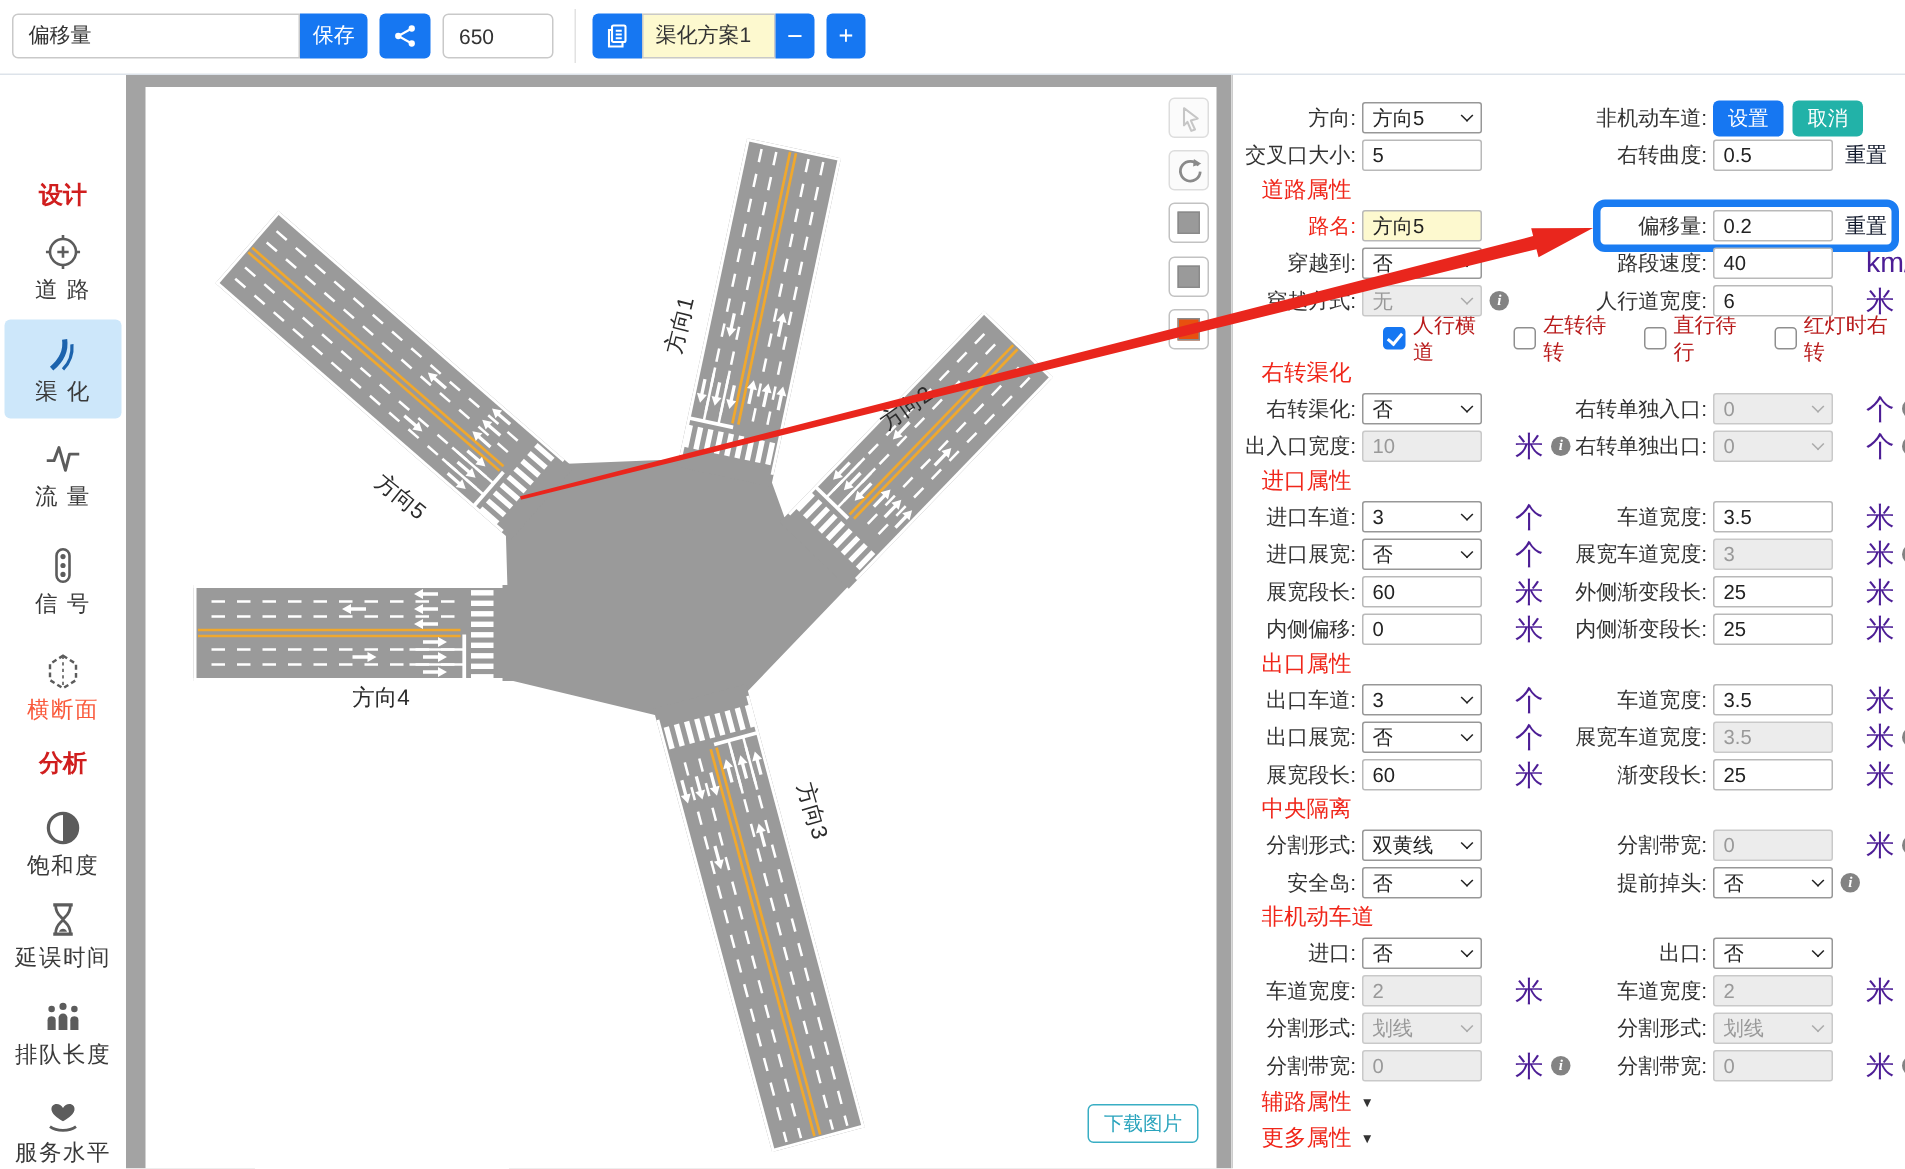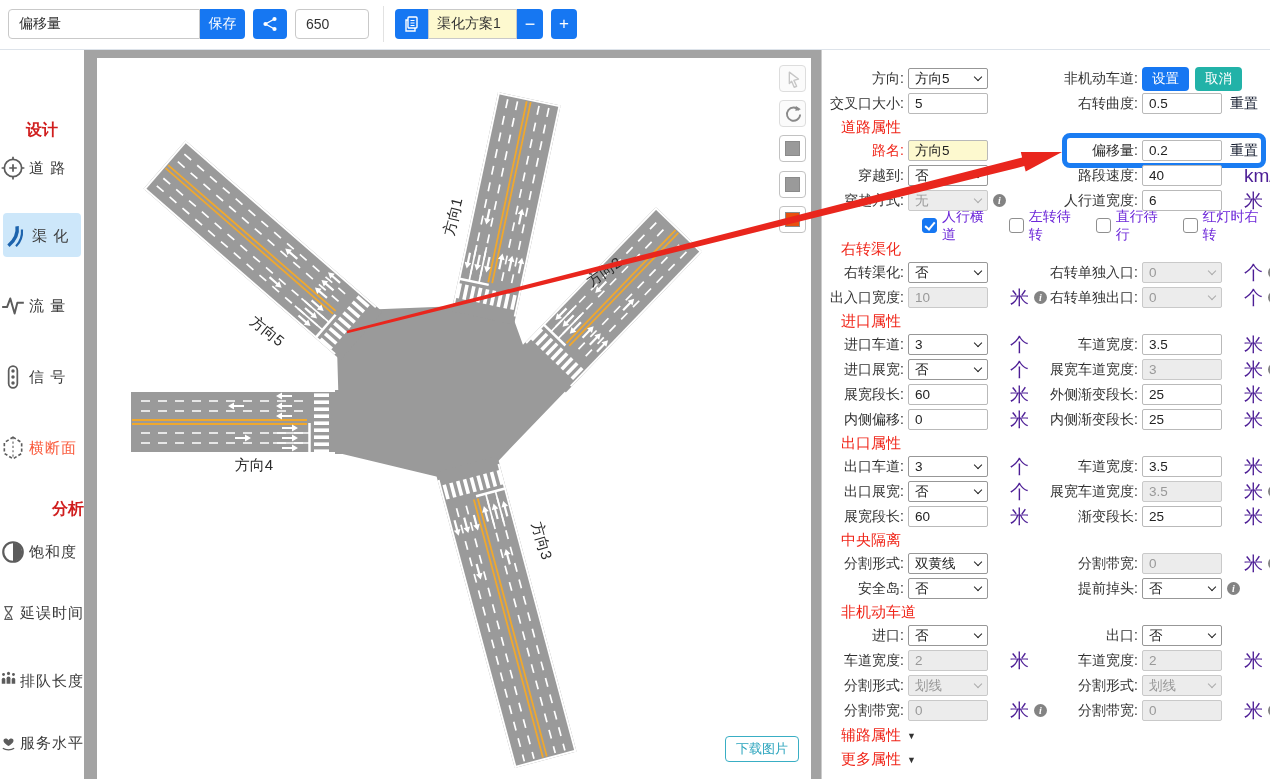--- a/index.html
+++ b/index.html
@@ -17,21 +17,21 @@
     font-size:14px;cursor:pointer;font-family:Liberation Sans, sans-serif;display:flex;align-items:center;justify-content:center}
   .tb-btn.save{left:200px;width:45px;border-radius:0 4px 4px 0}
   .tb-btn.share{left:253px;width:34px;border-radius:4px}
   .tb-btn.doc{left:395px;width:33px;border-radius:4px 0 0 4px}
   .tb-btn.minus{left:517px;width:26px;border-radius:0 4px 4px 0;font-size:18px}
   .tb-btn.plus{left:551px;width:26px;border-radius:4px;font-size:17px}
   .tb-divider{position:absolute;left:383px;top:6px;width:1px;height:36px;background:#e2e2e2}
   
   .sidebar{position:absolute;left:0;top:50px;width:84px;height:729px;background:#fff;z-index:5}
   .sb-h{position:absolute;width:100%;text-align:center;font-weight:bold;font-size:16px;color:#d01e1e}
-  .sb-it{position:absolute;left:0;width:84px;display:flex;flex-direction:row;align-items:center;
+  .sb-it{position:absolute;left:0;width:84px;display:flex;flex-direction:column;align-items:center;
     gap:3px;cursor:pointer;padding:4px 0}
   .sb-it.active{left:3px;width:78px;background:#cde7fa;border-radius:4px;padding:10px 0 8px}
   .sb-it .lb{font-size:15px;color:#3a3a3a;letter-spacing:1px;white-space:nowrap}
   .sb-it .lb.orange{color:#fa5a3c}
   
   .workspace{position:absolute;left:84px;top:50px;width:737px;height:729px;background:#a3a3a3}
   .canvas{position:absolute;left:13px;top:8px;width:714px;height:721px;background:#fff}
   .tools{position:absolute;left:682px;top:0;width:28px}
   .toolbtn{position:absolute;left:0;width:27px;height:27px;border:1px solid #ddd;border-radius:4px;
     background:#fbfbfb;display:flex;align-items:center;justify-content:center;cursor:pointer}
@@ -65,21 +65,21 @@
   .info{width:13px;height:13px;border-radius:50%;background:#838383;color:#fff;font-size:10px;
     font-weight:bold;text-align:center;line-height:13px;margin-left:5px;flex:none;
     font-family:"Liberation Serif",serif;font-style:italic}
   .pbtn{height:24px;padding:0 10px;border-radius:4px;color:#fff;font-size:13.5px;border:none;
     margin-right:6px;cursor:pointer;font-family:Liberation Mono, monospace}
   .pbtn.primary{background:#1677f2}
   .pbtn.teal{background:#22b2a8}
   .hlbox{position:absolute;left:240px;right:4px;top:-5px;bottom:-5px;border:5px solid #1a7cf2;
     border-radius:8px;pointer-events:none}
   .chkrow{display:flex;height:25px;align-items:center;padding-left:100px;gap:13px}
-  .chk{display:flex;gap:5px;align-items:center;font-size:14px;color:#6d28d9;cursor:pointer}
+  .chk{display:flex;gap:5px;align-items:center;font-size:14px;color:#b91c1c;cursor:pointer}
   .box{width:15px;height:15px;border:1px solid #8f8f8f;border-radius:3px;background:#fff;flex:none}
   .box.checked{background:#1677f2;border-color:#1677f2}
   .box.checked::after{content:'';display:block;width:4px;height:8px;border-right:2px solid #fff;
     border-bottom:2px solid #fff;transform:rotate(40deg);margin:1px 0 0 4px}
   .overlay{position:absolute;left:0;top:0;width:1270px;height:779px;z-index:60;pointer-events:none}
 </style>
 </head>
 <body>
 
 <div class="topbar">
@@ -138,37 +138,37 @@
     </div>
     <div class="sb-it" style="top: 310px;">
       <svg width="26" height="26" viewBox="0 0 24 24">
         <rect x="8" y="2" width="8" height="20" rx="4" fill="none" stroke="#5c5c5c" stroke-width="1.6"></rect>
         <circle cx="12" cy="6.5" r="1.6" fill="#5c5c5c"></circle>
         <circle cx="12" cy="12" r="1.6" fill="#5c5c5c"></circle>
         <circle cx="12" cy="17.5" r="1.6" fill="#5c5c5c"></circle>
       </svg>
       <span class="lb">信 号</span>
     </div>
-    <div class="sb-h" style="top: 449px; text-align: right;">分析</div>
+    <div class="sb-h" style="top: 449px;">分析</div>
     <div class="sb-it" style="top: 485px;">
       <svg width="26" height="26" viewBox="0 0 24 24">
         <circle cx="12" cy="12" r="9" fill="none" stroke="#5c5c5c" stroke-width="2"></circle>
         <path d="M12,3.5 A8.5,8.5 0 0 1 12,20.5 Z" fill="#5c5c5c"></path>
       </svg>
       <span class="lb">饱和度</span>
     </div>
     <div class="sb-it" style="top: 546px;">
       <svg width="26" height="26" viewBox="0 0 24 24">
         <path d="M6,3 H18 M6,21 H18" stroke="#5c5c5c" stroke-width="2"></path>
         <path d="M7.5,3.5 C7.5,9 11,10 12,12 C13,10 16.5,9 16.5,3.5 M7.5,20.5 C7.5,15 11,14 12,12 C13,14 16.5,15 16.5,20.5" fill="none" stroke="#5c5c5c" stroke-width="1.7"></path>
         <path d="M9.5,19.5 C10.3,17 13.7,17 14.5,19.5 Z" fill="#5c5c5c"></path>
       </svg>
       <span class="lb">延误时间</span>
     </div>
-    <div class="sb-it" style="top: 611px; align-items: flex-end;">
+    <div class="sb-it" style="top: 611px;">
       <svg width="26" height="26" viewBox="0 0 24 24">
         <circle cx="5" cy="7" r="2" fill="#5c5c5c"></circle>
         <circle cx="12" cy="5.5" r="2.2" fill="#5c5c5c"></circle>
         <circle cx="19" cy="7" r="2" fill="#5c5c5c"></circle>
         <path d="M2.5,20 v-6 a2.5,2.5 0 0 1 5,0 v6 Z" fill="#5c5c5c"></path>
         <path d="M9.3,20 v-7.5 a2.7,2.7 0 0 1 5.4,0 V20 Z" fill="#5c5c5c"></path>
         <path d="M16.5,20 v-6 a2.5,2.5 0 0 1 5,0 v6 Z" fill="#5c5c5c"></path>
       </svg>
       <span class="lb">排队长度</span>
     </div>

